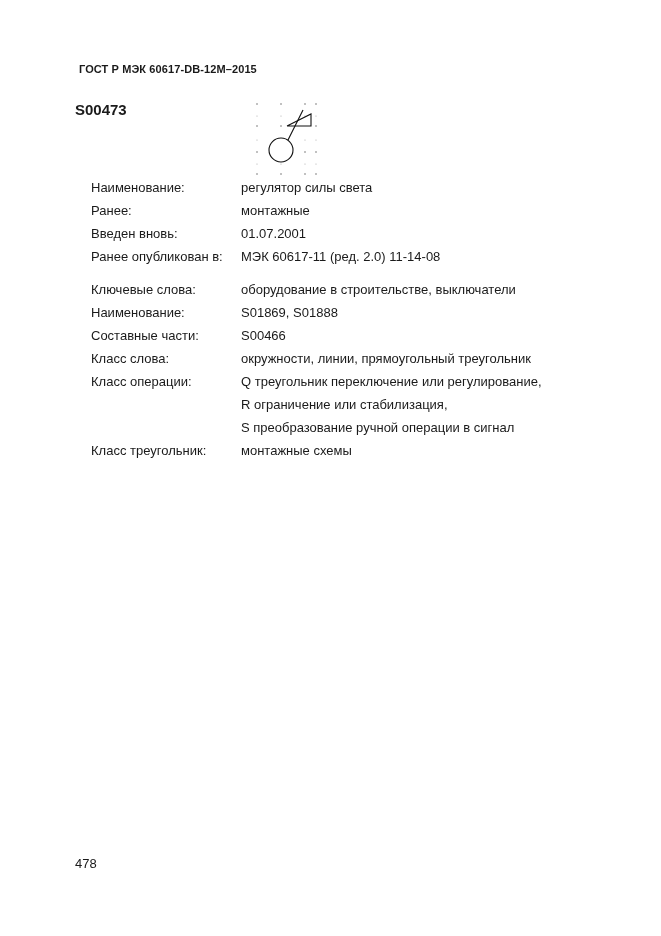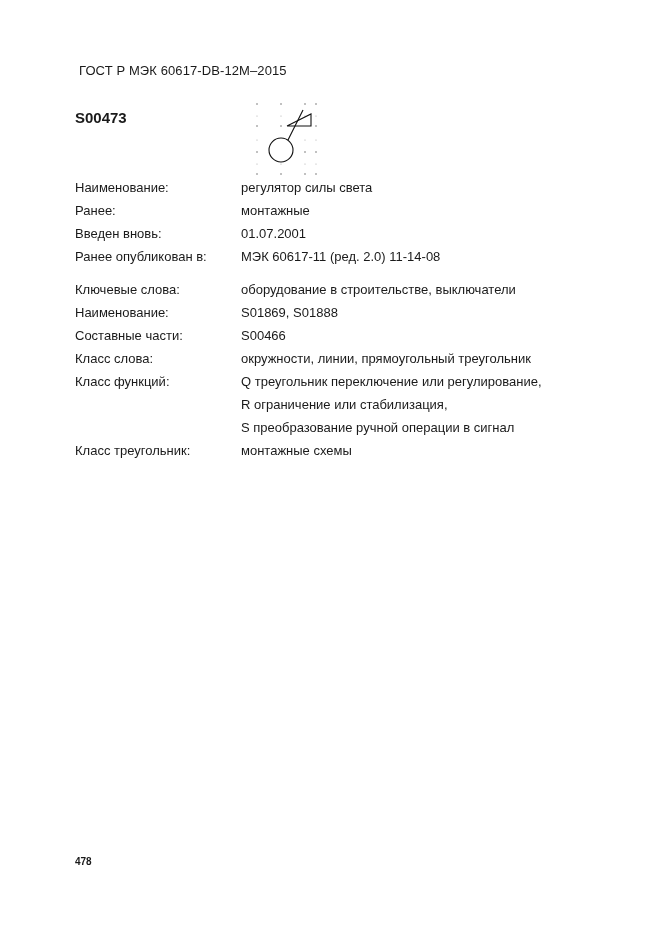--- a/index.html
+++ b/index.html
@@ -12,62 +12,61 @@
       height: 936px;
       position: relative;
       overflow: hidden;
       font-family: "Liberation Sans", sans-serif;
       color: #1a1a1a;
     }
     .header {
       position: absolute;
       left: 79px;
       top: 63px;
-      font-size: 13px;
-      font-weight: normal;
+      font-size: 11px;
+      font-weight: bold;
       letter-spacing: 0.1px;
       text-align: center;
     }
     .code {
       position: absolute;
       left: 75px;
-      top: 109px;
+      top: 101px;
       font-size: 15px;
       font-weight: bold;
     }
     .symbol {
       position: absolute;
       left: 250px;
       top: 98px;
       width: 75px;
       height: 82px;
     }
     .row {
       position: absolute;
       left: 75px;
       font-size: 13px;
       line-height: 16px;
       white-space: nowrap;
     }
     .row .label {
       position: absolute;
-      left: 0;
+      left: 16px;
       top: 0;
     }
     .row .value {
       position: absolute;
       left: 166px;
       top: 0;
     }
     .pagenum {
       position: absolute;
       left: 75px;
       top: 856px;
-      font-size: 10px;
-      font-weight: bold;
+      font-size: 13px;
     }
   </style>
 </head>
 <body>
 
 <div class="header">ГОСТ Р МЭК 60617-DB-12М–2015</div>
 
 <div class="code">S00473</div>
 
 <div class="symbol">
@@ -137,21 +136,21 @@
 </div>
 <div class="row" style="top:328px;">
   <span class="label">Составные части:</span>
   <span class="value">S00466</span>
 </div>
 <div class="row" style="top:351px;">
   <span class="label">Класс слова:</span>
   <span class="value">окружности, линии, прямоугольный треугольник</span>
 </div>
 <div class="row" style="top:374px;">
-  <span class="label">Класс функций:</span>
+  <span class="label">Класс операции:</span>
   <span class="value">Q треугольник переключение или регулирование,</span>
 </div>
 <div class="row" style="top:397px;">
   <span class="label"></span>
   <span class="value">R ограничение или стабилизация,</span>
 </div>
 <div class="row" style="top:420px;">
   <span class="label"></span>
   <span class="value">S преобразование ручной операции в сигнал</span>
 </div>

